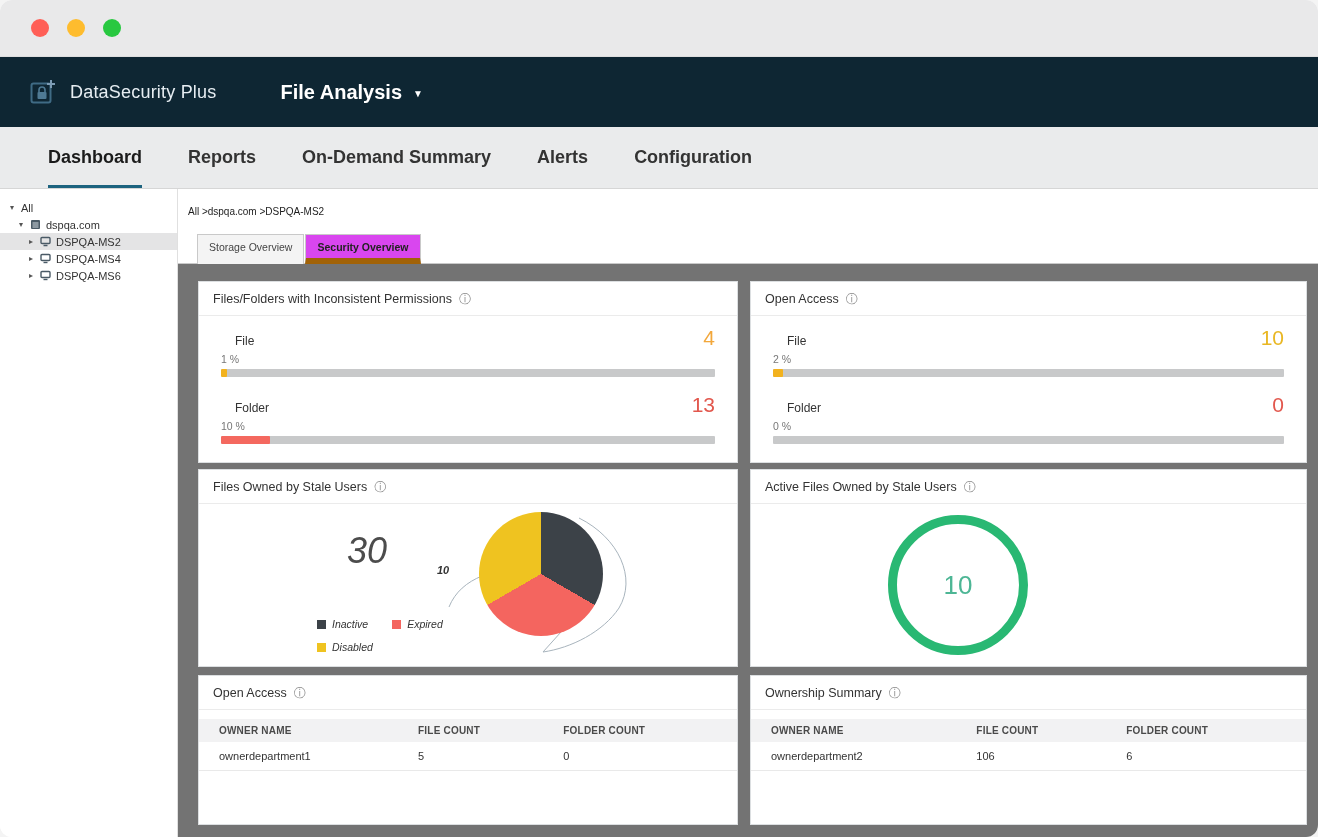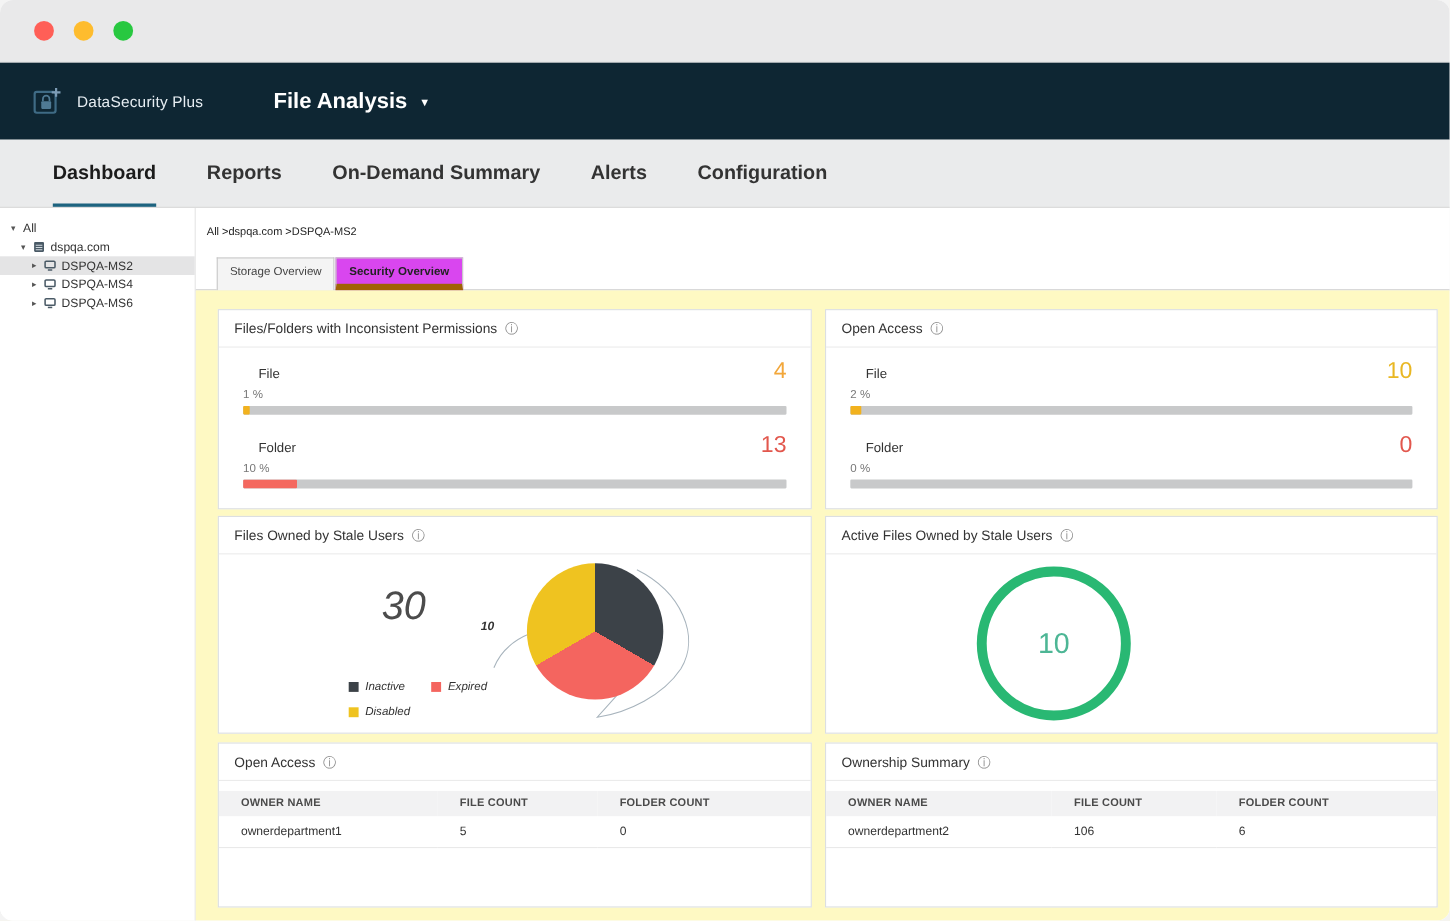--- a/index.html
+++ b/index.html
@@ -8,21 +8,21 @@
 
   .window { position:relative; width:1318px; height:837px; background:#fff; border-radius:12px; overflow:hidden; }
 
   
   .titlebar { position:absolute; top:0; left:0; right:0; height:57px; background:#e9e9ea; border-bottom:1px solid #dedede; display:flex; align-items:center; padding-left:31px; gap:18px; }
   .light { width:18px; height:18px; border-radius:50%; display:inline-block; }
 
   
   .appheader { position:absolute; top:57px; left:0; right:0; height:70px; background:#0e2633; display:flex; align-items:center; }
   .logo { margin-left:28px; display:flex; }
-  .appname { font-size:14px; color:#e6edf2; margin-left:12px; letter-spacing:.2px; }
+  .appname { font-size:18px; color:#e6edf2; margin-left:12px; letter-spacing:.2px; }
   .module { margin-left:64px; display:flex; align-items:center; gap:11px; }
   .module-label { font-size:20px; font-weight:bold; color:#ffffff; }
   .module-caret { font-size:10px; color:#ffffff; padding-top:2px; }
 
   
   .navbar { position:absolute; top:127px; left:0; right:0; height:62px; background:#eaebec; border-bottom:1px solid #d6d6d6; display:flex; align-items:stretch; padding-left:48px; gap:46px; }
   .nav-item { display:flex; align-items:center; font-size:18px; font-weight:bold; color:#333; border-bottom:3px solid transparent; padding-top:3px; }
   .nav-item.active { color:#1b1b1b; border-bottom-color:#1d637f; }
 
   
@@ -36,21 +36,21 @@
   .tree-row.server { padding-left:27px; }
   .tree-row.selected { background:#e4e4e5; }
   .tree-icon { display:flex; flex:none; }
 
   .main { flex:1; min-width:0; display:flex; flex-direction:column; background:#fff; }
   .breadcrumb { padding:16px 0 8px 10px; font-size:10px; line-height:13px; color:#1d1d1d; }
   .tabstrip { margin-top:8px; padding-left:19px; border-bottom:1px solid #c9c9c9; display:flex; }
   .ctab { font-size:10.5px; line-height:12px; color:#444; background:#f4f4f4; border:1px solid #c9c9c9; border-bottom:none; padding:6px 11px 5px; margin-right:1px; margin-bottom:-1px; }
   .ctab.active { background:#d946ef; color:#222; font-weight:bold; border-bottom:6px solid #a16207; }
 
-  .content { position:relative; flex:1; background:#fef9c3; overflow:hidden; }
+  .content { position:relative; flex:1; background:#737373; overflow:hidden; }
 
   
   .card { position:absolute; background:#fff; border:1px solid #dcdfe1; }
   .card-title { display:flex; align-items:center; gap:7px; padding:10px 14px 9px; font-size:12.5px; color:#333; border-bottom:1px solid #ebebeb; }
   .info-icon { color:#8a8a8a; font-size:12px; line-height:1; }
 
   .card-r1l { left:20px;  top:17px;  width:540px; height:182px; }
   .card-r1r { left:572px; top:17px;  width:557px; height:182px; }
   .card-r2l { left:20px;  top:205px; width:540px; height:198px; }
   .card-r2r { left:572px; top:205px; width:557px; height:198px; }

